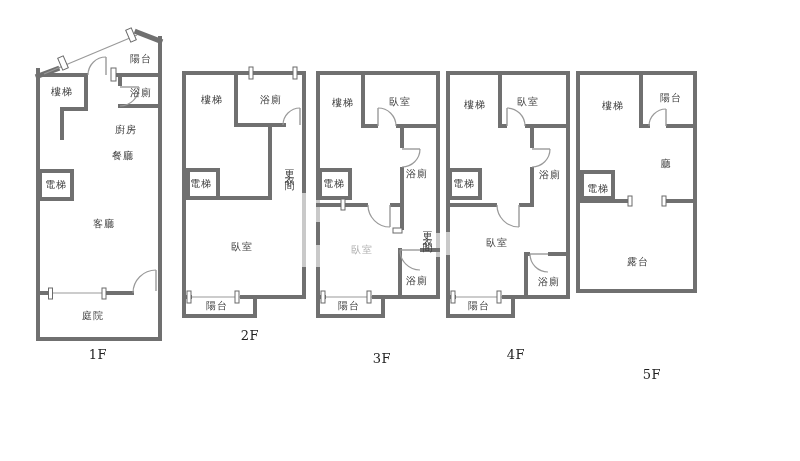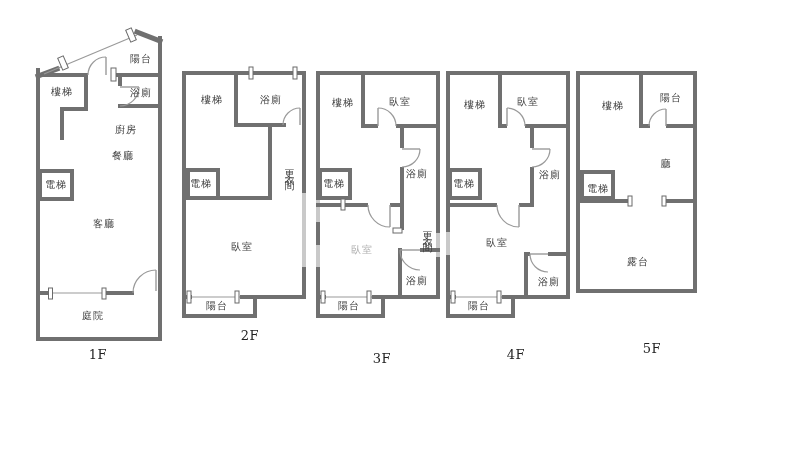--- a/index.html
+++ b/index.html
@@ -216,15 +216,15 @@
 <div class="lbl" style="left:497px;top:243px">臥室</div>
 <div class="lbl" style="left:549px;top:282px">浴廁</div>
 <div class="lbl" style="left:479px;top:306px">陽台</div>
 <div class="cap" style="left:516px;top:354px">4F</div>
 
 <div class="lbl" style="left:613px;top:106px">樓梯</div>
 <div class="lbl" style="left:671px;top:98px">陽台</div>
 <div class="lbl" style="left:666px;top:164px">廳</div>
 <div class="lbl" style="left:598px;top:189px">電梯</div>
 <div class="lbl" style="left:638px;top:262px">露台</div>
-<div class="cap" style="left:652px;top:348px">5F</div>
+<div class="cap" style="left:652px;top:374px">5F</div>
 
 </div>
 
 </body></html>

